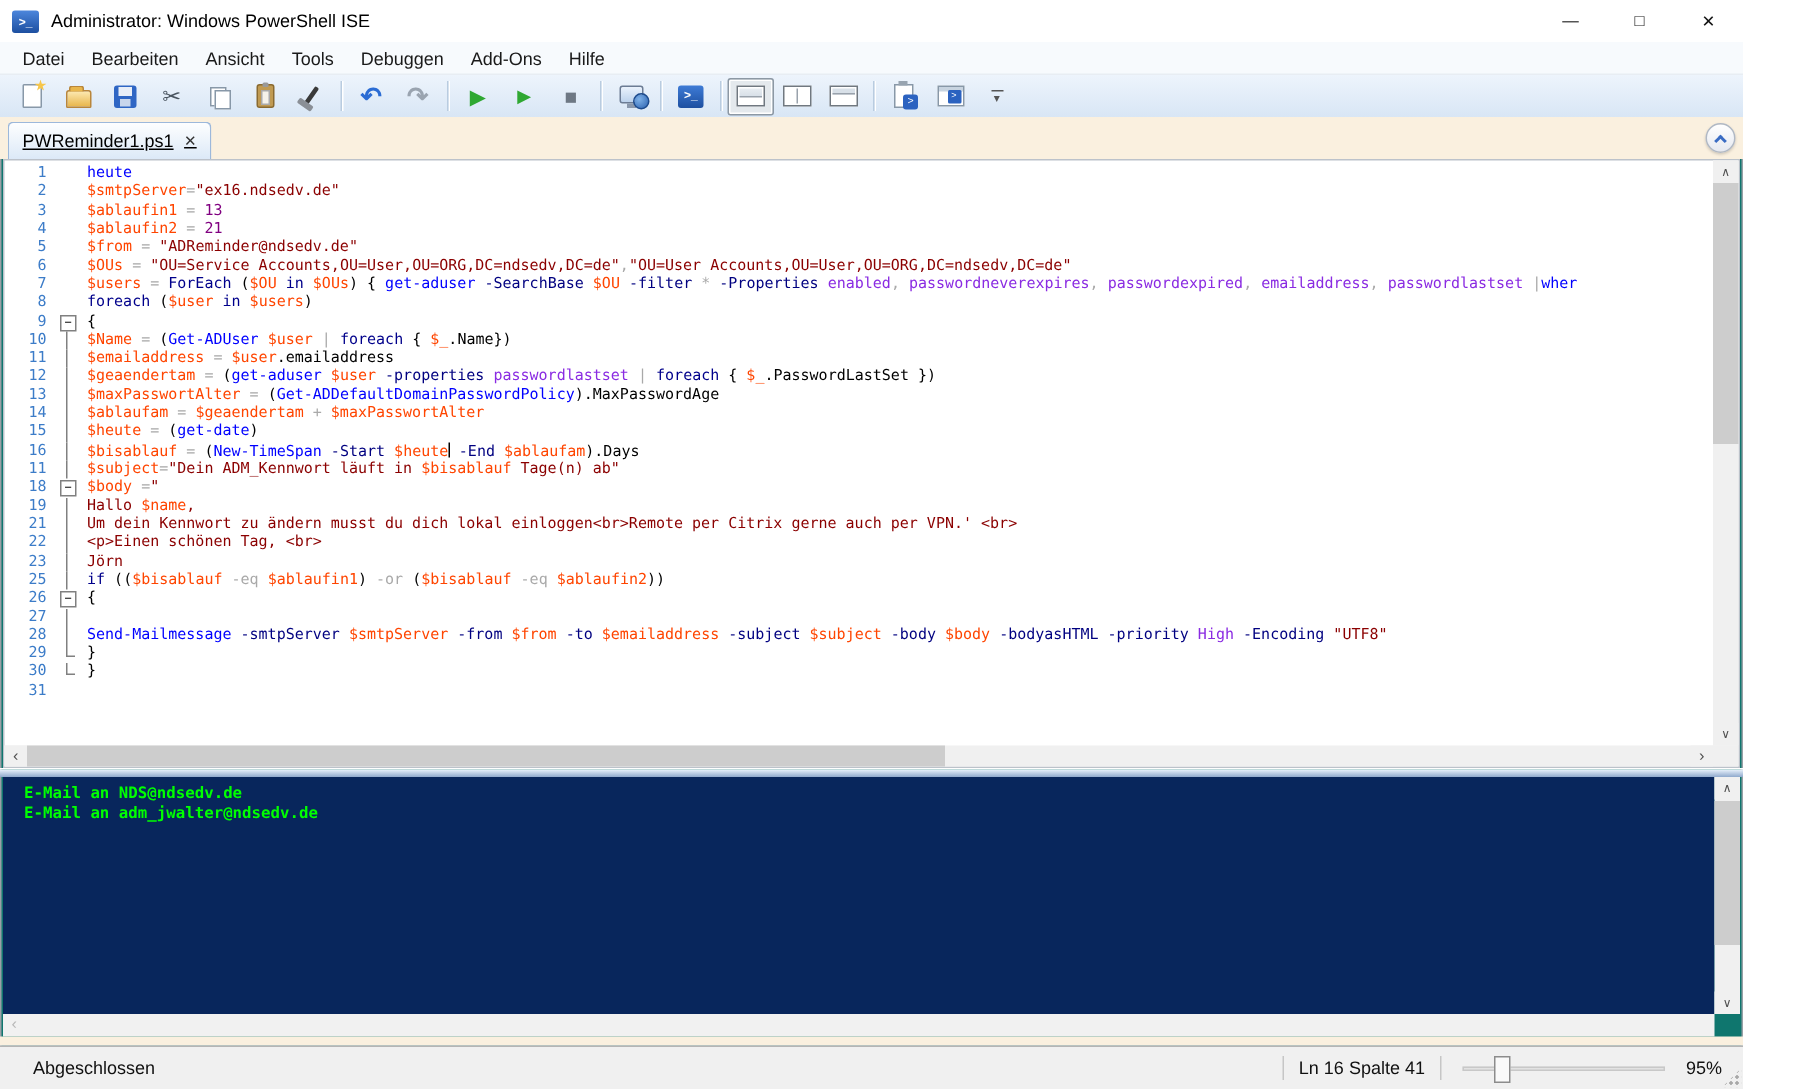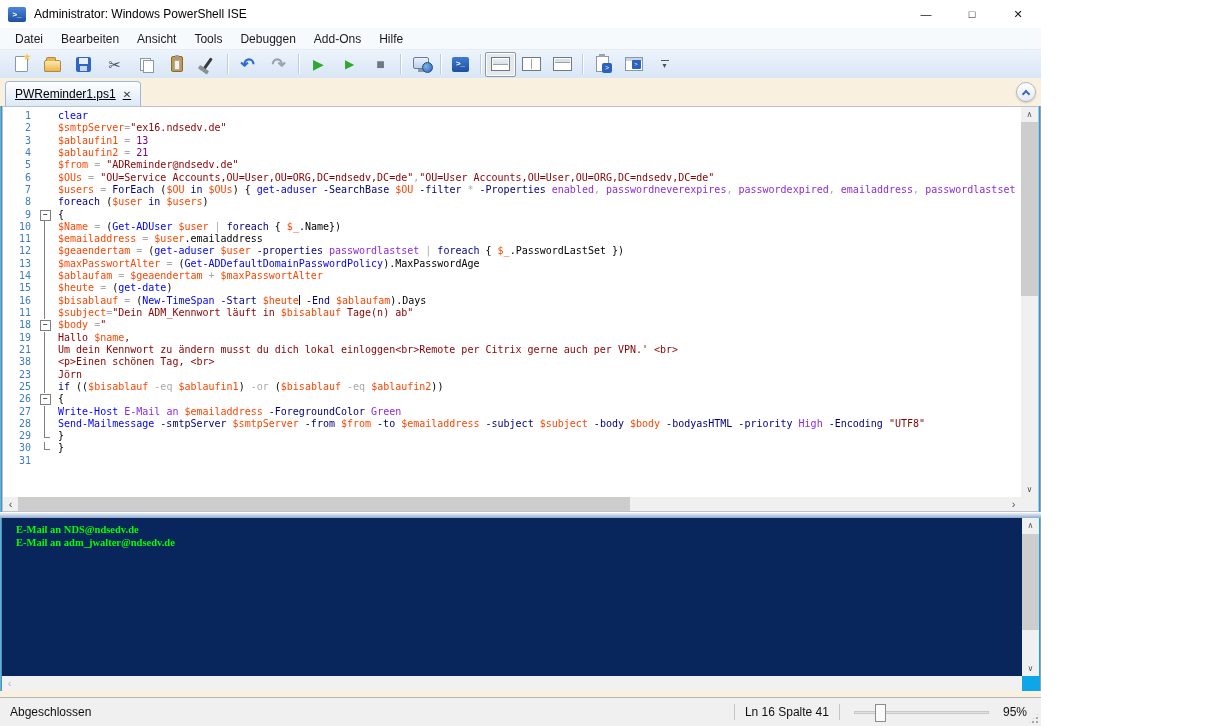--- a/index.html
+++ b/index.html
@@ -1,18 +1,18 @@
 <!DOCTYPE html>
 <html><head>
 <meta charset="utf-8">
 <style>
   * { margin:0; padding:0; box-sizing:border-box; }
   html,body { width:1209px; height:726px; }
   body { font-family:"Liberation Sans", sans-serif; }
-  #window { position:relative; width:1041px; height:726px; background:#0ea5e9; box-shadow:inset 0 0 0 1px #9AA0A6; overflow:hidden; }
+  #window { position:relative; width:1162px; height:726px; background:#0f766e; box-shadow:inset 0 0 0 1px #9AA0A6; overflow:hidden; }
 
   
   .titlebar { position:absolute; top:0; left:0; right:0; height:28px; background:#FFFFFF; display:flex; align-items:center; }
   .app-icon { width:18px; height:15px; margin-left:8px; border-radius:2px; background:linear-gradient(#4C86DC,#1D4FA0); color:#fff; font-size:8px; font-weight:bold; display:flex; align-items:center; justify-content:center; }
   .app-icon::before { content:">_"; }
   .title-text { margin-left:8px; font-size:12px; color:#000; }
   .win-controls { margin-left:auto; display:flex; height:100%; }
   .win-btn { width:46px; height:100%; display:flex; align-items:center; justify-content:center; font-size:11px; color:#111; }
 
   
@@ -96,29 +96,29 @@
   .sb-btn.h { width:15px; height:14px; font-size:11px; }
   .sb-thumb-v { position:absolute; left:0; width:17px; background:#CDCDCD; }
   .sb-thumb-h { position:absolute; top:0; height:14px; background:#CDCDCD; }
   .sb-corner { position:absolute; right:0; bottom:0; width:17px; height:14px; background:#F0F0F0; }
 
   
   .splitter { position:absolute; top:512px; left:0; right:0; height:6px; background:linear-gradient(#E9F2FC,#8FA9CC); border-top:1px solid #fff; }
   .console-wrap { position:absolute; top:518px; left:2px; right:2px; height:173px; }
   .console { position:absolute; top:0; left:0; right:17px; bottom:15px; background:#08265C; padding:5px 0 0 14px; font-family:"DejaVu Sans Mono", monospace; font-size:10.5px; font-weight:bold; }
   .c-line { min-height:13.4px; line-height:13.4px; white-space:pre; }
-  .c-green { color:#00FF00;font-family:Liberation Serif, serif; }
+  .c-green { color:#00FF00; }
   .c-white { color:#F2F2F2; }
   .console-hsb { position:absolute; left:0; right:17px; bottom:0; height:15px; background:#F1F1F1; }
   .console-hsb .sb-btn { background:transparent; color:#B8B8B8; }
 
   
   .bottom-strip { position:absolute; top:691px; left:0; right:0; height:6px; background:#FAF0DF; }
   .statusbar { position:absolute; top:697px; left:0; right:0; height:29px; background:#F0F0F0; border-top:1px solid #B5B5B5; display:flex; align-items:center; font-size:12px; color:#111; }
-  .status-left { margin-left:10px; }
+  .status-left { margin-left:22px; }
   .status-right { margin-left:auto; display:flex; align-items:center; margin-right:14px; gap:10px; }
   .st-sep { width:1px; height:16px; background:#C6C6C6; }
   .slider { width:135px; height:3px; background:#E2E2E2; border:1px solid #C8C8C8; position:relative; margin:0 4px; }
   .slider-thumb { position:absolute; left:20px; top:-8px; width:11px; height:18px; background:#FAFAFA; border:1px solid #8C8C8C; }
   .grip { position:absolute; right:1px; bottom:1px; width:13px; height:13px; background-image:radial-gradient(#A8A8A8 1px, transparent 1.3px); background-size:4px 4px; clip-path:polygon(100% 0,100% 100%,0 100%); }
 </style>
 </head>
 <body>
 
 <div id="window">
@@ -217,45 +217,45 @@
       <span>PWReminder1.ps1</span>
       <span class="tab-close">✕</span>
     </div>
     <div class="collapse-btn">
       <span class="chev-up"></span>
     </div>
   </div>
 
   <div class="editor-wrap">
     <div class="code-area">
-        <div class="code-line"><span class="ln">1</span><span class="fold"></span><span class="code"><span class="tk-cmd">clear</span></span></div>
+        <div class="code-line"><span class="ln">1</span><span class="fold"></span><span class="code"><span class="tk-cmd">heute</span></span></div>
         <div class="code-line"><span class="ln">2</span><span class="fold"></span><span class="code"><span class="tk-var">$smtpServer</span><span class="tk-op">=</span><span class="tk-str">"ex16.ndsedv.de"</span></span></div>
         <div class="code-line"><span class="ln">3</span><span class="fold"></span><span class="code"><span class="tk-var">$ablaufin1</span><span class="tk-op"> = </span><span class="tk-num">13</span></span></div>
         <div class="code-line"><span class="ln">4</span><span class="fold"></span><span class="code"><span class="tk-var">$ablaufin2</span><span class="tk-op"> = </span><span class="tk-num">21</span></span></div>
         <div class="code-line"><span class="ln">5</span><span class="fold"></span><span class="code"><span class="tk-var">$from</span><span class="tk-op"> = </span><span class="tk-str">"ADReminder@ndsedv.de"</span></span></div>
         <div class="code-line"><span class="ln">6</span><span class="fold"></span><span class="code"><span class="tk-var">$OUs</span><span class="tk-op"> = </span><span class="tk-str">"OU=Service Accounts,OU=User,OU=ORG,DC=ndsedv,DC=de"</span><span class="tk-op">,</span><span class="tk-str">"OU=User Accounts,OU=User,OU=ORG,DC=ndsedv,DC=de"</span></span></div>
         <div class="code-line"><span class="ln">7</span><span class="fold"></span><span class="code"><span class="tk-var">$users</span><span class="tk-op"> = </span><span class="tk-kw">ForEach</span><span class="tk-plain"> (</span><span class="tk-var">$OU</span><span class="tk-kw"> in </span><span class="tk-var">$OUs</span><span class="tk-plain">) { </span><span class="tk-cmd">get-aduser</span><span class="tk-param"> -SearchBase</span><span class="tk-var"> $OU</span><span class="tk-param"> -filter</span><span class="tk-op"> *</span><span class="tk-param"> -Properties</span><span class="tk-arg"> enabled</span><span class="tk-op">,</span><span class="tk-arg"> passwordneverexpires</span><span class="tk-op">,</span><span class="tk-arg"> passwordexpired</span><span class="tk-op">,</span><span class="tk-arg"> emailaddress</span><span class="tk-op">,</span><span class="tk-arg"> passwordlastset</span><span class="tk-plain"> </span><span class="tk-op">|</span><span class="tk-cmd">wher</span></span></div>
         <div class="code-line"><span class="ln">8</span><span class="fold"></span><span class="code"><span class="tk-kw">foreach</span><span class="tk-plain"> (</span><span class="tk-var">$user</span><span class="tk-kw"> in </span><span class="tk-var">$users</span><span class="tk-plain">)</span></span></div>
         <div class="code-line"><span class="ln">9</span><span class="fold fold-box"></span><span class="code"><span class="tk-plain">{</span></span></div>
         <div class="code-line"><span class="ln">10</span><span class="fold fold-line"></span><span class="code"><span class="tk-var">$Name</span><span class="tk-op"> = </span><span class="tk-plain">(</span><span class="tk-cmd">Get-ADUser</span><span class="tk-var"> $user</span><span class="tk-plain"> </span><span class="tk-op">|</span><span class="tk-plain"> </span><span class="tk-kw">foreach</span><span class="tk-plain"> { </span><span class="tk-var">$_</span><span class="tk-plain">.Name})</span></span></div>
         <div class="code-line"><span class="ln">11</span><span class="fold fold-line"></span><span class="code"><span class="tk-var">$emailaddress</span><span class="tk-op"> = </span><span class="tk-var">$user</span><span class="tk-plain">.emailaddress</span></span></div>
         <div class="code-line"><span class="ln">12</span><span class="fold fold-line"></span><span class="code"><span class="tk-var">$geaendertam</span><span class="tk-op"> = </span><span class="tk-plain">(</span><span class="tk-cmd">get-aduser</span><span class="tk-var"> $user</span><span class="tk-param"> -properties</span><span class="tk-arg"> passwordlastset</span><span class="tk-plain"> </span><span class="tk-op">|</span><span class="tk-plain"> </span><span class="tk-kw">foreach</span><span class="tk-plain"> { </span><span class="tk-var">$_</span><span class="tk-plain">.PasswordLastSet })</span></span></div>
         <div class="code-line"><span class="ln">13</span><span class="fold fold-line"></span><span class="code"><span class="tk-var">$maxPasswortAlter</span><span class="tk-op"> = </span><span class="tk-plain">(</span><span class="tk-cmd">Get-ADDefaultDomainPasswordPolicy</span><span class="tk-plain">).MaxPasswordAge</span></span></div>
         <div class="code-line"><span class="ln">14</span><span class="fold fold-line"></span><span class="code"><span class="tk-var">$ablaufam</span><span class="tk-op"> = </span><span class="tk-var">$geaendertam</span><span class="tk-op"> + </span><span class="tk-var">$maxPasswortAlter</span></span></div>
         <div class="code-line"><span class="ln">15</span><span class="fold fold-line"></span><span class="code"><span class="tk-var">$heute</span><span class="tk-op"> = </span><span class="tk-plain">(</span><span class="tk-cmd">get-date</span><span class="tk-plain">)</span></span></div>
         <div class="code-line"><span class="ln">16</span><span class="fold fold-line"></span><span class="code"><span class="tk-var">$bisablauf</span><span class="tk-op"> = </span><span class="tk-plain">(</span><span class="tk-cmd">New-TimeSpan</span><span class="tk-param"> -Start</span><span class="tk-var"> $heute</span><span class="caret"></span><span class="tk-param"> -End</span><span class="tk-var"> $ablaufam</span><span class="tk-plain">).Days</span></span></div>
         <div class="code-line"><span class="ln">11</span><span class="fold fold-line"></span><span class="code"><span class="tk-var">$subject</span><span class="tk-op">=</span><span class="tk-str">"Dein ADM_Kennwort läuft in </span><span class="tk-var">$bisablauf</span><span class="tk-str"> Tage(n) ab"</span></span></div>
         <div class="code-line"><span class="ln">18</span><span class="fold fold-box"></span><span class="code"><span class="tk-var">$body</span><span class="tk-op"> =</span><span class="tk-str">"</span></span></div>
         <div class="code-line"><span class="ln">19</span><span class="fold fold-line"></span><span class="code"><span class="tk-str">Hallo </span><span class="tk-var">$name</span><span class="tk-str">,</span></span></div>
         <div class="code-line"><span class="ln">21</span><span class="fold fold-line"></span><span class="code"><span class="tk-str">Um dein Kennwort zu ändern musst du dich lokal einloggen&lt;br&gt;Remote per Citrix gerne auch per VPN.' &lt;br&gt;</span></span></div>
-        <div class="code-line"><span class="ln">38</span><span class="fold fold-line"></span><span class="code"><span class="tk-str">&lt;p&gt;Einen schönen Tag, &lt;br&gt;</span></span></div>
+        <div class="code-line"><span class="ln">22</span><span class="fold fold-line"></span><span class="code"><span class="tk-str">&lt;p&gt;Einen schönen Tag, &lt;br&gt;</span></span></div>
         <div class="code-line"><span class="ln">23</span><span class="fold fold-line"></span><span class="code"><span class="tk-str">Jörn</span></span></div>
         <div class="code-line"><span class="ln">25</span><span class="fold fold-line"></span><span class="code"><span class="tk-kw">if</span><span class="tk-plain"> ((</span><span class="tk-var">$bisablauf</span><span class="tk-op"> -eq </span><span class="tk-var">$ablaufin1</span><span class="tk-plain">) </span><span class="tk-op">-or</span><span class="tk-plain"> (</span><span class="tk-var">$bisablauf</span><span class="tk-op"> -eq </span><span class="tk-var">$ablaufin2</span><span class="tk-plain">))</span></span></div>
         <div class="code-line"><span class="ln">26</span><span class="fold fold-box"></span><span class="code"><span class="tk-plain">{</span></span></div>
-        <div class="code-line"><span class="ln">27</span><span class="fold fold-line"></span><span class="code"><span class="tk-cmd">Write-Host</span><span class="tk-arg"> E-Mail an</span><span class="tk-var"> $emailaddress</span><span class="tk-param"> -ForegroundColor</span><span class="tk-arg"> Green</span></span></div>
+        <div class="code-line"><span class="ln">27</span><span class="fold fold-line"></span></div>
         <div class="code-line"><span class="ln">28</span><span class="fold fold-line"></span><span class="code"><span class="tk-cmd">Send-Mailmessage</span><span class="tk-param"> -smtpServer</span><span class="tk-var"> $smtpServer</span><span class="tk-param"> -from</span><span class="tk-var"> $from</span><span class="tk-param"> -to</span><span class="tk-var"> $emailaddress</span><span class="tk-param"> -subject</span><span class="tk-var"> $subject</span><span class="tk-param"> -body</span><span class="tk-var"> $body</span><span class="tk-param"> -bodyasHTML</span><span class="tk-param"> -priority</span><span class="tk-arg"> High</span><span class="tk-param"> -Encoding</span><span class="tk-str"> "UTF8"</span></span></div>
         <div class="code-line"><span class="ln">29</span><span class="fold fold-end"></span><span class="code"><span class="tk-plain">}</span></span></div>
         <div class="code-line"><span class="ln">30</span><span class="fold fold-end"></span><span class="code"><span class="tk-plain">}</span></span></div>
         <div class="code-line"><span class="ln">31</span><span class="fold"></span><span class="code"></span></div>
       </div>
     <div class="sb-v">
       <div class="sb-btn v" style="top:0;">∧</div>
       <div class="sb-thumb-v" style="top:15px;height:174px;"></div>
       <div class="sb-btn v" style="bottom:0;">∨</div>
     </div>

